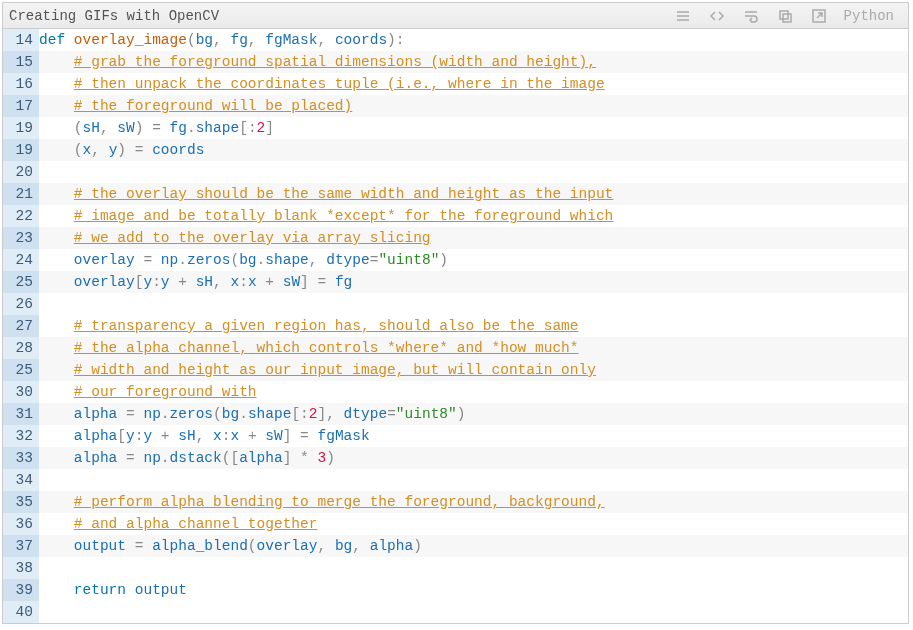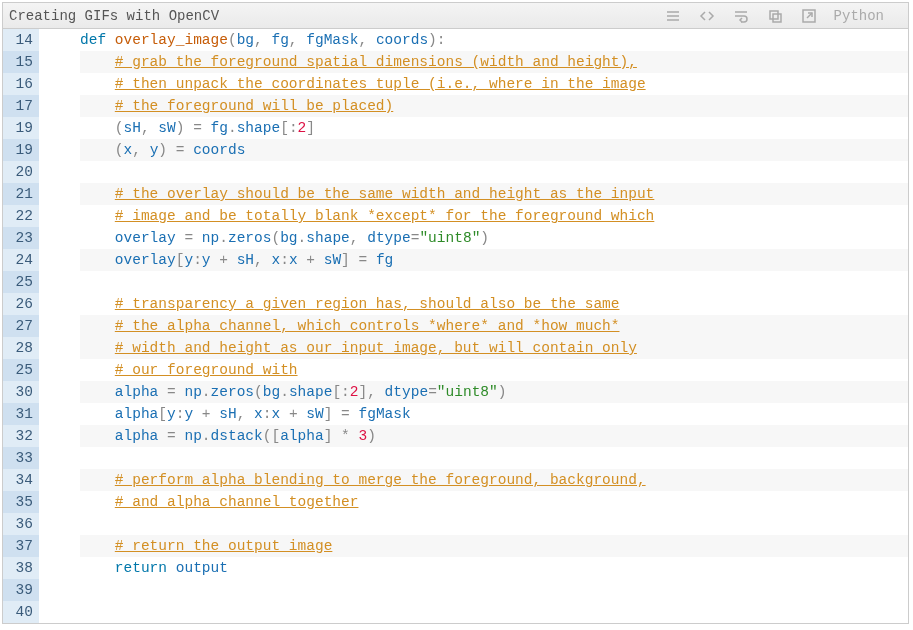--- a/index.html
+++ b/index.html
@@ -15,21 +15,21 @@
     border: 1px solid #ccc;
     width: 907px;
     margin: 2px;
   }
   .header {
     display: flex;
     align-items: center;
     background: linear-gradient(#f4f4f4, #eaeaea);
     border-bottom: 1px solid #ccc;
     height: 26px;
-    padding: 0 20px 0 6px;
+    padding: 0 10px 0 6px;
     color: #555;
     font-size: 14px;
   }
   .header-title {
     flex: 1;
     font-family: "Consolas","Menlo","Courier New",monospace;
   }
   .toolbar {
     display: flex;
     align-items: center;
@@ -48,21 +48,20 @@
   .lang-label {
     color: #aaa;
     font-size: 14px;
     padding: 0 4px 0 2px;
     font-family: "Consolas","Menlo","Courier New",monospace;
   }
   .code-area {
     display: flex;
     font-size: 14.5px;
     line-height: 22px;
-    gap: 41px;
   }
   .gutter {
     width: 36px;
     text-align: right;
     color: #888;
     user-select: none;
   }
   .gutter-line {
     padding-right: 6px;
     height: 22px;
@@ -167,31 +166,32 @@
     <div class="lines" id="lines">
         <div class="line even"><span class="tok-kw">def </span><span class="tok-fn">overlay_image</span><span class="tok-punc">(</span><span class="tok-name">bg</span><span class="tok-punc">, </span><span class="tok-name">fg</span><span class="tok-punc">, </span><span class="tok-name">fgMask</span><span class="tok-punc">, </span><span class="tok-name">coords</span><span class="tok-punc">)</span><span class="tok-op">:</span></div>
         <div class="line odd"><span>    </span><span class="tok-cmt"># grab the foreground spatial dimensions (width and height),</span></div>
         <div class="line even"><span>    </span><span class="tok-cmt"># then unpack the coordinates tuple (i.e., where in the image</span></div>
         <div class="line odd"><span>    </span><span class="tok-cmt"># the foreground will be placed)</span></div>
         <div class="line even"><span>    </span><span class="tok-punc">(</span><span class="tok-name">sH</span><span class="tok-punc">, </span><span class="tok-name">sW</span><span class="tok-punc">) </span><span class="tok-op">= </span><span class="tok-name">fg</span><span class="tok-punc">.</span><span class="tok-name">shape</span><span class="tok-punc">[</span><span class="tok-op">:</span><span class="tok-num">2</span><span class="tok-punc">]</span></div>
         <div class="line odd"><span>    </span><span class="tok-punc">(</span><span class="tok-name">x</span><span class="tok-punc">, </span><span class="tok-name">y</span><span class="tok-punc">) </span><span class="tok-op">= </span><span class="tok-name">coords</span></div>
         <div class="line even"><span> </span></div>
         <div class="line odd"><span>    </span><span class="tok-cmt"># the overlay should be the same width and height as the input</span></div>
         <div class="line even"><span>    </span><span class="tok-cmt"># image and be totally blank *except* for the foreground which</span></div>
+        <div class="line odd"><span>    </span><span class="tok-cmt"># we add to the overlay via array slicing</span></div>
         <div class="line even"><span>    </span><span class="tok-name">overlay </span><span class="tok-op">= </span><span class="tok-name">np</span><span class="tok-punc">.</span><span class="tok-name">zeros</span><span class="tok-punc">(</span><span class="tok-name">bg</span><span class="tok-punc">.</span><span class="tok-name">shape</span><span class="tok-punc">, </span><span class="tok-name">dtype</span><span class="tok-op">=</span><span class="tok-str">"uint8"</span><span class="tok-punc">)</span></div>
         <div class="line odd"><span>    </span><span class="tok-name">overlay</span><span class="tok-punc">[</span><span class="tok-name">y</span><span class="tok-op">:</span><span class="tok-name">y </span><span class="tok-op">+ </span><span class="tok-name">sH</span><span class="tok-punc">, </span><span class="tok-name">x</span><span class="tok-op">:</span><span class="tok-name">x </span><span class="tok-op">+ </span><span class="tok-name">sW</span><span class="tok-punc">] </span><span class="tok-op">= </span><span class="tok-name">fg</span></div>
         <div class="line even"><span> </span></div>
         <div class="line even"><span>    </span><span class="tok-cmt"># transparency a given region has, should also be the same</span></div>
         <div class="line odd"><span>    </span><span class="tok-cmt"># the alpha channel, which controls *where* and *how much*</span></div>
         <div class="line odd"><span>    </span><span class="tok-cmt"># width and height as our input image, but will contain only</span></div>
         <div class="line even"><span>    </span><span class="tok-cmt"># our foreground with</span></div>
         <div class="line odd"><span>    </span><span class="tok-name">alpha </span><span class="tok-op">= </span><span class="tok-name">np</span><span class="tok-punc">.</span><span class="tok-name">zeros</span><span class="tok-punc">(</span><span class="tok-name">bg</span><span class="tok-punc">.</span><span class="tok-name">shape</span><span class="tok-punc">[</span><span class="tok-op">:</span><span class="tok-num">2</span><span class="tok-punc">]</span><span class="tok-punc">, </span><span class="tok-name">dtype</span><span class="tok-op">=</span><span class="tok-str">"uint8"</span><span class="tok-punc">)</span></div>
         <div class="line even"><span>    </span><span class="tok-name">alpha</span><span class="tok-punc">[</span><span class="tok-name">y</span><span class="tok-op">:</span><span class="tok-name">y </span><span class="tok-op">+ </span><span class="tok-name">sH</span><span class="tok-punc">, </span><span class="tok-name">x</span><span class="tok-op">:</span><span class="tok-name">x </span><span class="tok-op">+ </span><span class="tok-name">sW</span><span class="tok-punc">] </span><span class="tok-op">= </span><span class="tok-name">fgMask</span></div>
         <div class="line odd"><span>    </span><span class="tok-name">alpha </span><span class="tok-op">= </span><span class="tok-name">np</span><span class="tok-punc">.</span><span class="tok-name">dstack</span><span class="tok-punc">(</span><span class="tok-punc">[</span><span class="tok-name">alpha</span><span class="tok-punc">] </span><span class="tok-op">* </span><span class="tok-num">3</span><span class="tok-punc">)</span></div>
         <div class="line even"><span> </span></div>
         <div class="line odd"><span>    </span><span class="tok-cmt"># perform alpha blending to merge the foreground, background,</span></div>
         <div class="line even"><span>    </span><span class="tok-cmt"># and alpha channel together</span></div>
+        <div class="line odd"><span>    </span><span class="tok-name">output </span><span class="tok-op">= </span><span class="tok-name">alpha_blend</span><span class="tok-punc">(</span><span class="tok-name">overlay</span><span class="tok-punc">, </span><span class="tok-name">bg</span><span class="tok-punc">, </span><span class="tok-name">alpha</span><span class="tok-punc">)</span></div>
         <div class="line even"><span> </span></div>
-        <div class="line odd"><span>    </span><span class="tok-cmt"># return the output image</span></div>
         <div class="line even"><span>    </span><span class="tok-kw">return </span><span class="tok-name">output</span></div>
       </div>
   </div>
 </div>
 
 </body></html>

